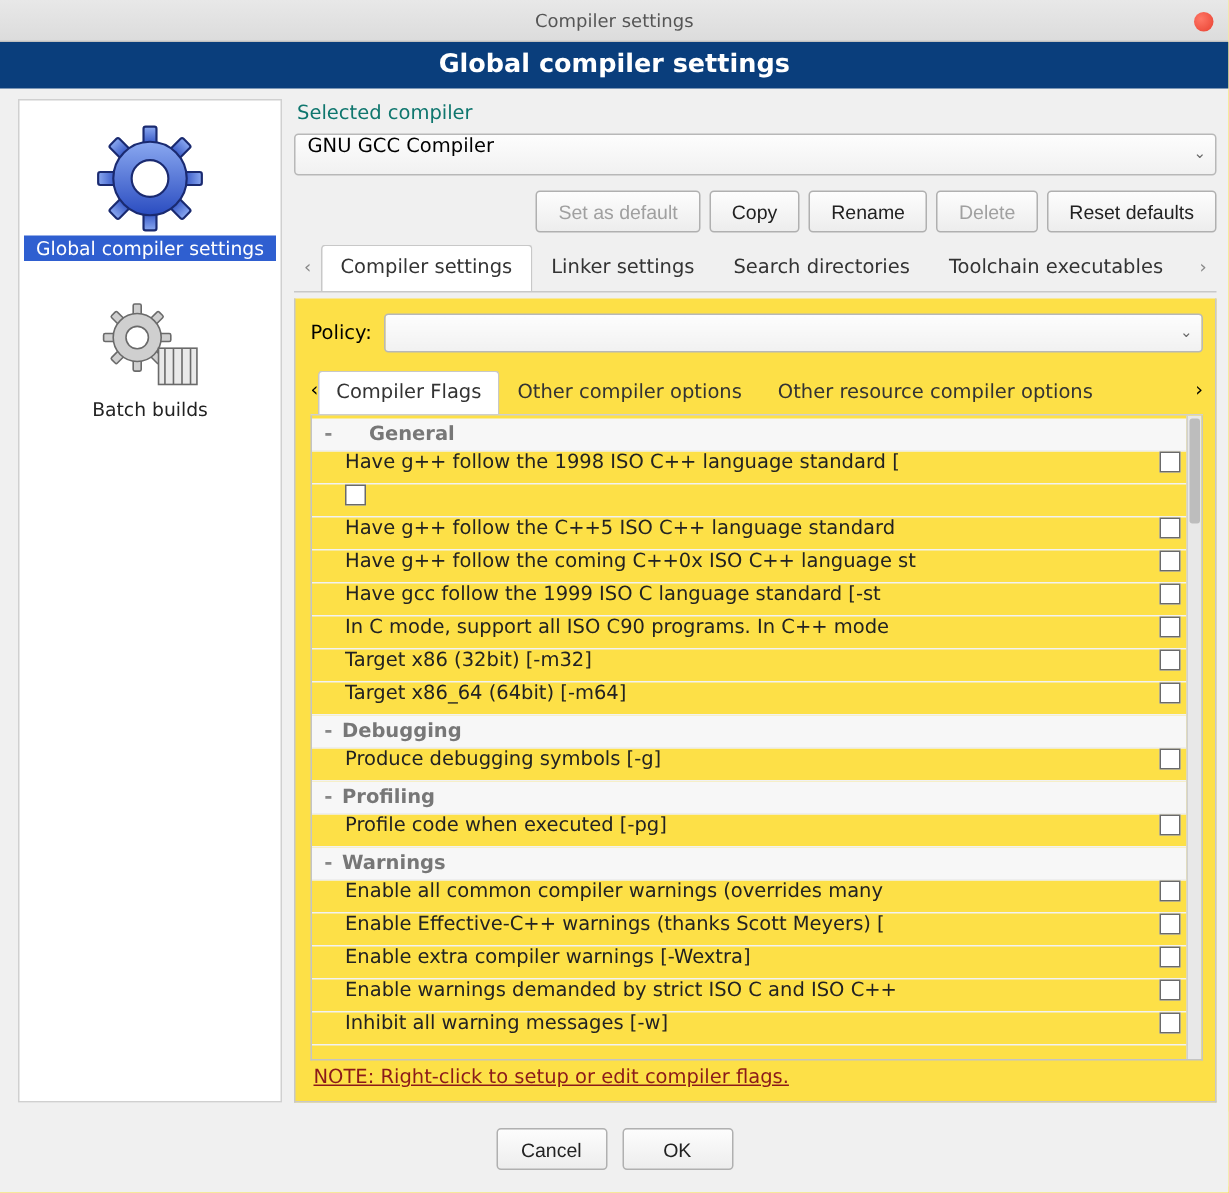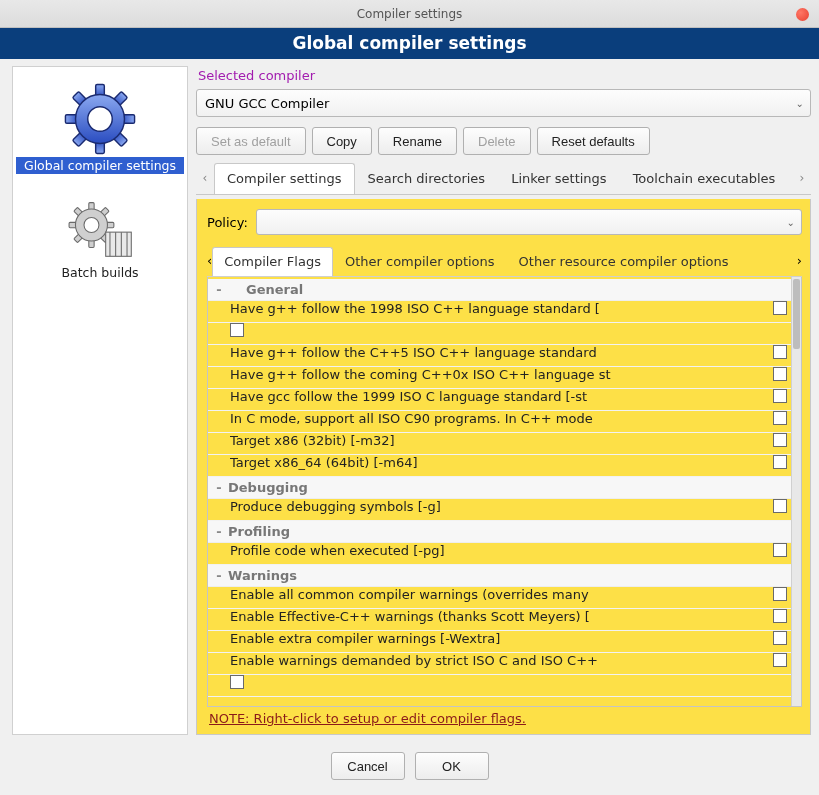--- a/index.html
+++ b/index.html
@@ -8,24 +8,24 @@
 .titlebar-title { font-size: 12px; color: #555; }
 .close-dot { position: absolute; right: 10px; top: 8px; width: 13px; height: 13px; background: radial-gradient(circle at 35% 35%, #ff7766, #e84030); border-radius: 50%; }
 .banner { background: #0a3e7c; color: #fff; font-weight: bold; font-size: 17px; text-align: center; padding: 5px 0 6px; }
 .body { position: absolute; top: 60px; bottom: 54px; left: 0; right: 0; display: flex; padding: 6px 8px 6px 12px; gap: 8px; }
 .sidebar { width: 176px; background: #fff; border: 1px solid #d0d0d0; display: flex; flex-direction: column; align-items: center; padding-top: 8px; }
 .side-item { width: 168px; text-align: center; padding: 4px 0 6px; font-size: 12.5px; color: #222; cursor: pointer; }
 .side-item.selected .side-label { background: #2f5fd0; color: #fff; display: block; padding: 1px 2px; }
 .side-label { display: block; padding: 1px 2px; }
 .gear-svg { display: block; margin: 4px auto 2px; }
 .main { flex: 1; display: flex; flex-direction: column; gap: 4px; min-width: 0; }
-.sel-label { font-size: 13px; color: #a21caf; padding: 2px 0 2px 2px; }
-.combo { height: 28px; background: linear-gradient(#fdfdfd, #f1f1f1); border: 1px solid #b8b8b8; border-radius: 3px; display: flex; align-items: center; padding: 0 8px; position: relative; cursor: pointer; }
+.sel-label { font-size: 13px; color: #0f766e; padding: 2px 0 2px 2px; }
+.combo { height: 28px; background: linear-gradient(#fdfdfd, #f1f1f1); border: 1px solid #b8b8b8; border-radius: 3px; display: flex; align-items: flex-start; padding: 0 8px; position: relative; cursor: pointer; }
 .combo .chev { position: absolute; right: 6px; top: 50%; transform: translateY(-50%); color: #666; font-size: 10px; }
-.btnrow { display: flex; gap: 6px; padding: 6px 0 2px; }
+.btnrow { display: flex; gap: 6px; justify-content: flex-end; padding: 6px 0 2px; }
 .btn { height: 28px; padding: 0 14px; background: linear-gradient(#fdfdfd, #ededed); border: 1px solid #b0b0b0; border-radius: 3px; font-size: 13px; cursor: pointer; color: #222; }
 .btn[disabled] { color: #a0a0a0; cursor: default; }
 .tabstrip { display: flex; align-items: center; border-bottom: 1px solid #c8c8c8; gap: 0; position: relative; height: 34px; }
 .tabstrip .scrollhint { width: 18px; text-align: center; color: #888; font-size: 12px; cursor: pointer; user-select: none; }
 .tab { padding: 7px 12px 8px; font-size: 13px; color: #333; cursor: pointer; border: 1px solid transparent; border-bottom: none; position: relative; top: 1px; background: transparent; }
 .tab.active { background: #fff; border-color: #c8c8c8; border-top-left-radius: 3px; border-top-right-radius: 3px; }
 .panel { flex: 1; background: #fde047; border: 1px solid #c8c8c8; border-top: none; padding: 10px 8px 6px 10px; display: flex; flex-direction: column; min-height: 0; }
 .policy-row { display: flex; align-items: center; gap: 8px; margin-bottom: 10px; }
 .policy-row .combo { flex: 1; height: 26px; }
 .subtabs { display: flex; align-items: center; border-bottom: 1px solid #cfcfcf; height: 32px; gap: 0; }
@@ -122,22 +122,22 @@
       <button class="btn" disabled="">Set as default</button>
       <button class="btn">Copy</button>
       <button class="btn">Rename</button>
       <button class="btn" disabled="">Delete</button>
       <button class="btn">Reset defaults</button>
     </div>
 
     <div class="tabstrip">
       <div class="scrollhint">‹</div>
       <div class="tab active">Compiler settings</div>
+      <div class="tab">Linker settings</div>
       <div class="tab">Search directories</div>
-      <div class="tab">Linker settings</div>
       <div class="tab">Toolchain executables</div>
       <div class="scrollhint" style="margin-left:auto;">›</div>
     </div>
 
     <div class="panel">
       <div class="policy-row">
         <span>Policy:</span>
         <div class="combo">
           <span></span>
           <span class="chev">⌄</span>
@@ -219,20 +219,21 @@
             </div>
             <div class="flag-row">
               <span class="flag-label">Enable extra compiler warnings  [-Wextra]</span>
               <span class="flag-check"></span>
             </div>
             <div class="flag-row">
               <span class="flag-label">Enable warnings demanded by strict ISO C and ISO C++</span>
               <span class="flag-check"></span>
             </div>
             <div class="flag-row">
+              <span class="flag-label">Inhibit all warning messages  [-w]</span>
               <span class="flag-check"></span>
             </div>
           </div>
         <div class="tree-scrollbar">
           <div class="tree-thumb"></div>
         </div>
       </div>
 
       <div class="note">NOTE: Right-click to setup or edit compiler flags.</div>
     </div>

